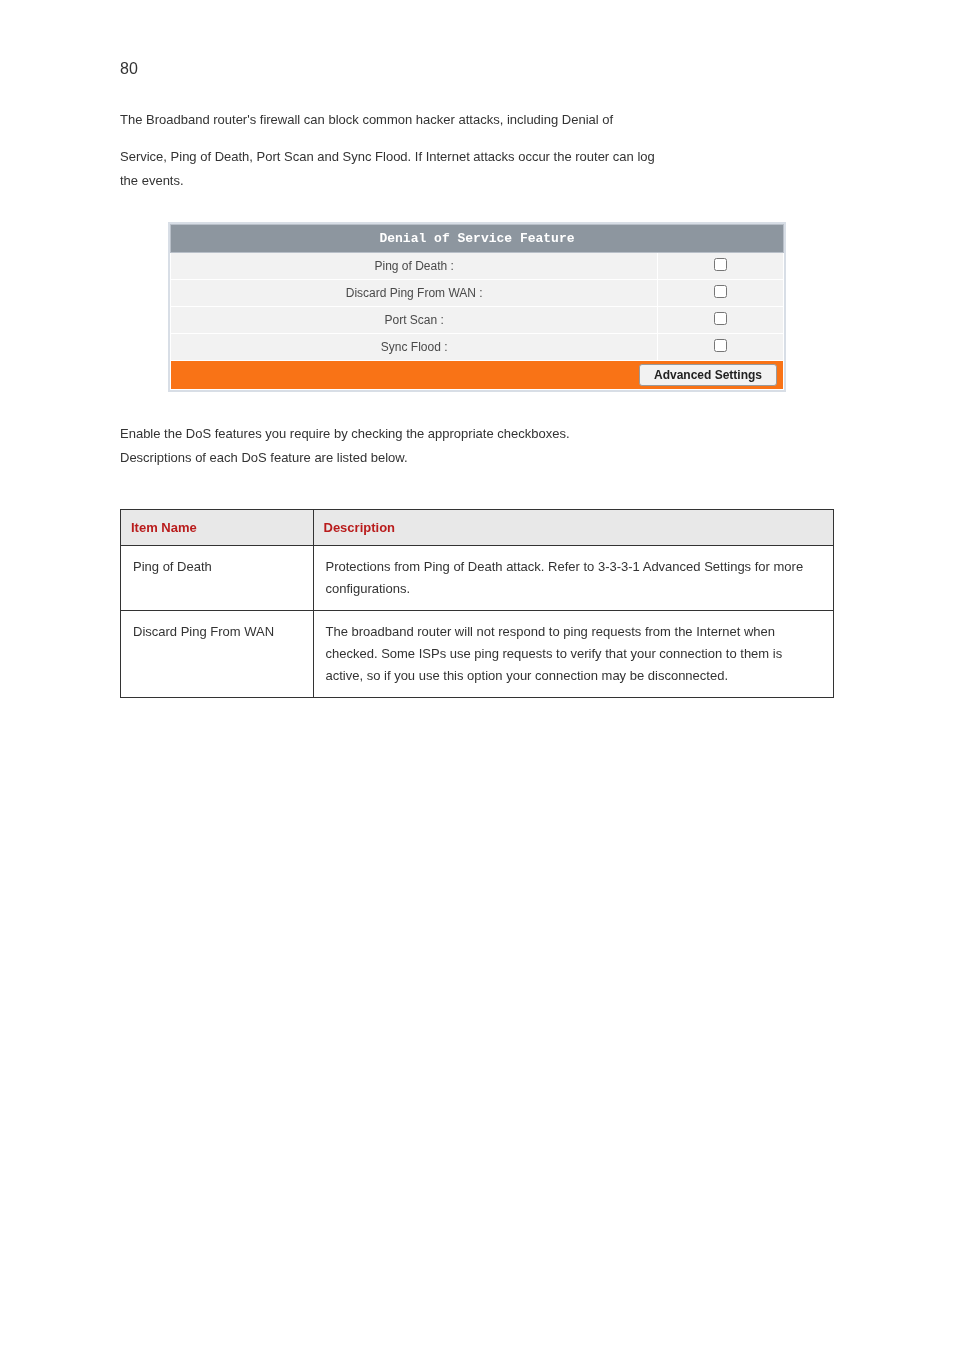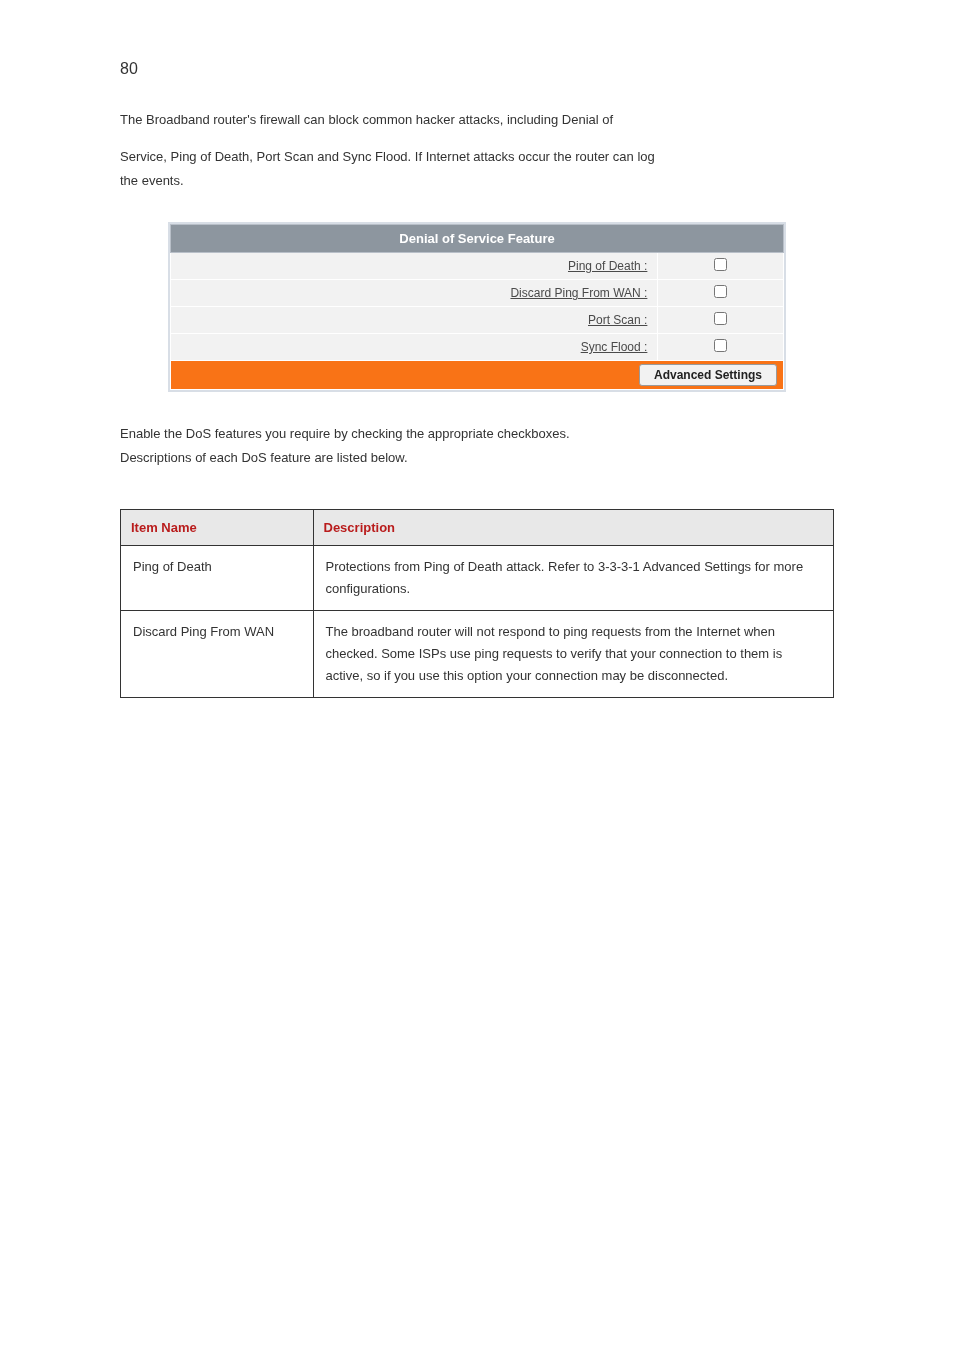--- a/index.html
+++ b/index.html
@@ -40,33 +40,33 @@
       border-collapse: collapse;
     }
     .settings-table .header-row th {
       background: #8d969f;
       color: #ffffff;
       font-weight: bold;
       font-size: 13px;
       text-align: center;
       padding: 6px 0;
       border: 1px solid #b8bfc8;
+      font-family: Liberation Mono, monospace;
     }
     .settings-table td {
       background: #f2f2f2;
       border: 1px solid #ffffff;
       padding: 5px 10px;
       font-size: 12px;
       color: #4a4a4a;
       vertical-align: middle;
     }
     .settings-table td.label-cell {
       width: 485px;
-      text-align: right;
-      text-decoration: underline;
+      text-align: center;
     }
     .settings-table td.check-cell {
       width: 125px;
       text-align: center;
     }
     .settings-table td.check-cell input[type="checkbox"] {
       width: 13px;
       height: 13px;
       border: 1px solid #5a7aa3;
       background: #f5f9fd;

